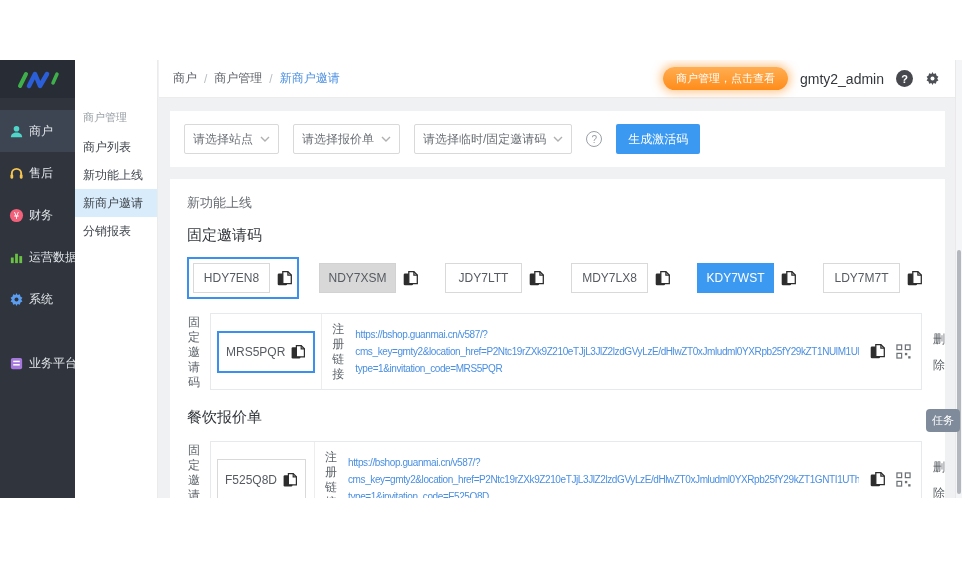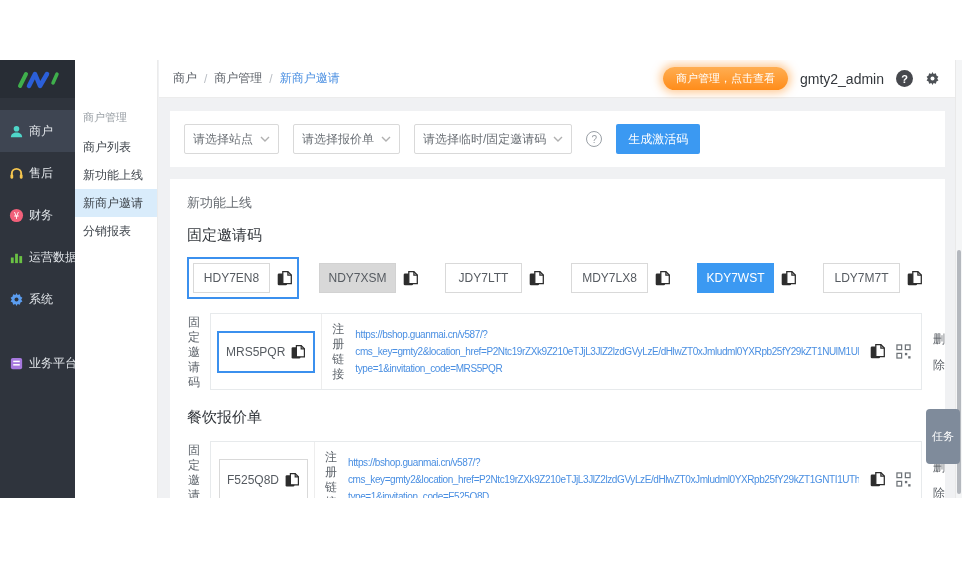--- a/index.html
+++ b/index.html
@@ -57,34 +57,34 @@
   .chip-box { min-width:77px; height:30px; border:1px solid #d9d9d9; background:#fff; color:#565b61;
               font-size:12px; display:flex; align-items:center; justify-content:center; padding:0 6px; cursor:pointer; }
   .chip-box.pressed { background:#d8d8d8; border-color:#d2d2d2; }
   .chip-box.selected { background:#3b99f2; border-color:#3b99f2; color:#fff; }
   .icon-btn { background:none; border:none; cursor:pointer; display:flex; align-items:center; padding:0; }
 
   .fixed-row { display:flex; align-items:stretch; margin-top:14px; }
   .vlabel { width:14px; font-size:12px; color:#60666d; line-height:15px; word-break:break-all;
             margin:2px 8px 0 1px; flex:0 0 auto; }
   .fixed-box { flex:1 1 auto; border:1px solid #e7eaec; background:#fff; display:flex; align-items:stretch; max-width:712px; }
-  .code-cell { flex:0 0 104px; border-right:1px solid #ededed; display:flex; align-items:center; justify-content:flex-end; padding:9px 6px; }
+  .code-cell { flex:0 0 104px; border-right:1px solid #ededed; display:flex; align-items:center; justify-content:flex-start; padding:9px 6px; }
   .code-pill { border:1px solid #d9d9d9; height:42px; display:flex; align-items:center; gap:5px;
                padding:0 7px; font-size:12px; color:#565b61; background:#fff; cursor:pointer; }
   .code-pill.highlight { border:2px solid #3b90ee; }
   .link-cell { flex:1 1 auto; display:flex; align-items:center; gap:10px; padding:7px 10px; overflow:hidden; }
   .vlabel-sm { width:13px; font-size:12px; color:#60666d; line-height:15px; word-break:break-all; flex:0 0 auto; }
   .url { flex:1 1 auto; overflow:hidden; cursor:pointer; }
   .url span { display:block; white-space:nowrap; overflow:hidden; color:#4a8fe2;
               font-size:10px; letter-spacing:-0.4px; line-height:17px; }
   .delete-btn { width:15px; align-self:center; margin-left:11px; font-size:12px; color:#595e64;
                 line-height:26px; word-break:break-all; cursor:pointer; flex:0 0 auto; }
 
   .task-tab { position:absolute; right:2px; top:349px; background:#7f8b9b; color:#fff; font-size:11px;
-              padding:20px 6px; border-radius:4px; cursor:pointer; z-index:5; }
+              padding:4px 6px; border-radius:4px; cursor:pointer; z-index:5; }
   .scrollbar { position:absolute; right:0; top:0; width:7px; height:438px; background:#f4f5f6; border-left:1px solid #e9e9e9; }
   .scroll-thumb { position:absolute; left:1px; right:1px; top:190px; bottom:4px; background:#b4b8be; border-radius:3px; cursor:pointer; }
 </style>
 </head>
 <body>
 
 <div class="page">
   <div class="app">
 
     <aside class="nav">

